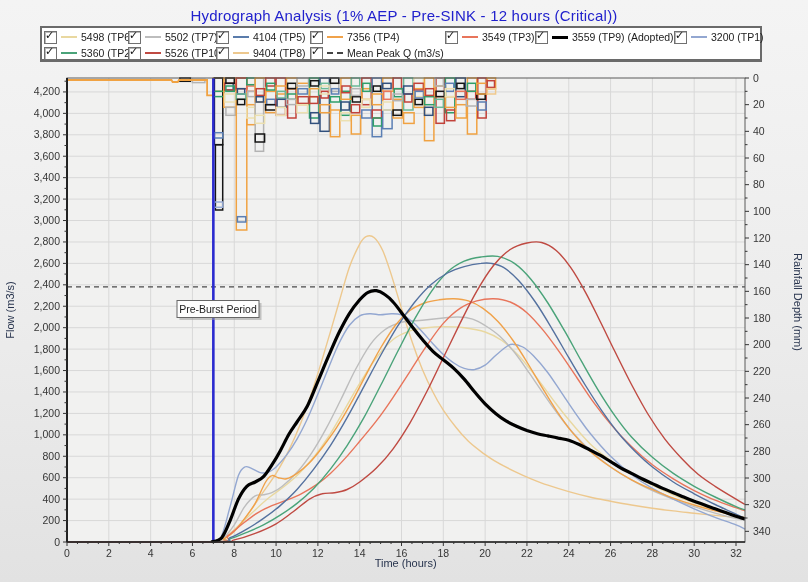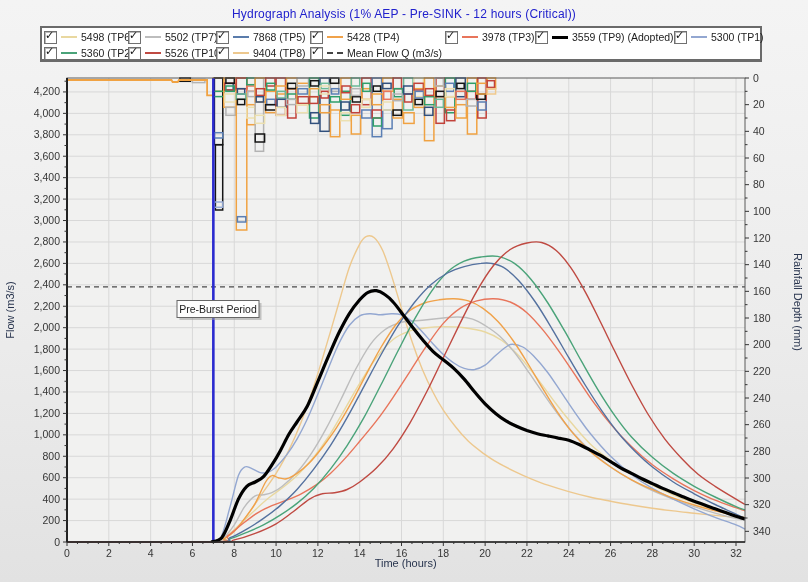--- a/index.html
+++ b/index.html
@@ -3,21 +3,21 @@
 <meta charset="utf-8">
 <style>
   html,body{margin:0;padding:0;}
   body{
     width:808px;height:582px;overflow:hidden;position:relative;
     font-family:"Liberation Sans", sans-serif;
     background:linear-gradient(180deg,#f4f4f4 0%,#ececec 55%,#e2e2e2 100%);
   }
   .title{
     position:absolute;top:7px;left:0;width:808px;text-align:center;
-    font-size:12px;color:#2121cd;letter-spacing:0.2px;
+    font-size:15px;color:#2121cd;letter-spacing:0.2px;
   }
   .legend-panel{
     position:absolute;left:40px;top:26px;width:718px;height:31px;
     background:#ffffff;border:2px solid #6a6a6a;border-bottom-width:3px;
   }
   .legend-item{
     position:absolute;display:flex;align-items:center;gap:4px;height:14px;
     font-size:10.5px;color:#1c1c1c;white-space:nowrap;
   }
   .cbx{
@@ -469,49 +469,49 @@
           <span>✓</span>
         </div>
         <span class="swatch" style="border-top: 2px solid rgb(189, 189, 189);"></span>
         <span>5502 (TP7)</span>
       </div>
       <div class="legend-item" style="left: 174px; top: 2px;">
         <div class="cbx">
           <span>✓</span>
         </div>
         <span class="swatch" style="border-top: 2px solid rgb(90, 124, 171);"></span>
-        <span>7868 (TP5)</span>
+        <span>4104 (TP5)</span>
       </div>
       <div class="legend-item" style="left: 268px; top: 2px;">
         <div class="cbx">
           <span>✓</span>
         </div>
         <span class="swatch" style="border-top: 2px solid rgb(240, 162, 74);"></span>
-        <span>5428 (TP4)</span>
+        <span>7356 (TP4)</span>
       </div>
       <div class="legend-item" style="left: 403px; top: 2px;">
         <div class="cbx">
           <span>✓</span>
         </div>
         <span class="swatch" style="border-top: 2px solid rgb(232, 117, 91);"></span>
-        <span>3978 (TP3)</span>
+        <span>3549 (TP3)</span>
       </div>
       <div class="legend-item" style="left: 493px; top: 2px;">
         <div class="cbx">
           <span>✓</span>
         </div>
         <span class="swatch" style="border-top: 3.5px solid rgb(0, 0, 0);"></span>
         <span>3559 (TP9) (Adopted)</span>
       </div>
       <div class="legend-item" style="left: 632px; top: 2px;">
         <div class="cbx">
           <span>✓</span>
         </div>
         <span class="swatch" style="border-top: 2px solid rgb(147, 167, 209);"></span>
-        <span>5300 (TP1)</span>
+        <span>3200 (TP1)</span>
       </div>
       <div class="legend-item" style="left: 2px; top: 18px;">
         <div class="cbx">
           <span>✓</span>
         </div>
         <span class="swatch" style="border-top: 2px solid rgb(74, 163, 121);"></span>
         <span>5360 (TP2)</span>
       </div>
       <div class="legend-item" style="left: 86px; top: 18px;">
         <div class="cbx">
@@ -525,16 +525,16 @@
           <span>✓</span>
         </div>
         <span class="swatch" style="border-top: 2px solid rgb(237, 200, 142);"></span>
         <span>9404 (TP8)</span>
       </div>
       <div class="legend-item" style="left: 268px; top: 18px;">
         <div class="cbx">
           <span>✓</span>
         </div>
         <span class="swatch" style="border-top: 2px dashed rgb(68, 68, 68);"></span>
-        <span>Mean Flow Q (m3/s)</span>
+        <span>Mean Peak Q (m3/s)</span>
       </div>
     </div>
 </div>
 
 </body></html>

